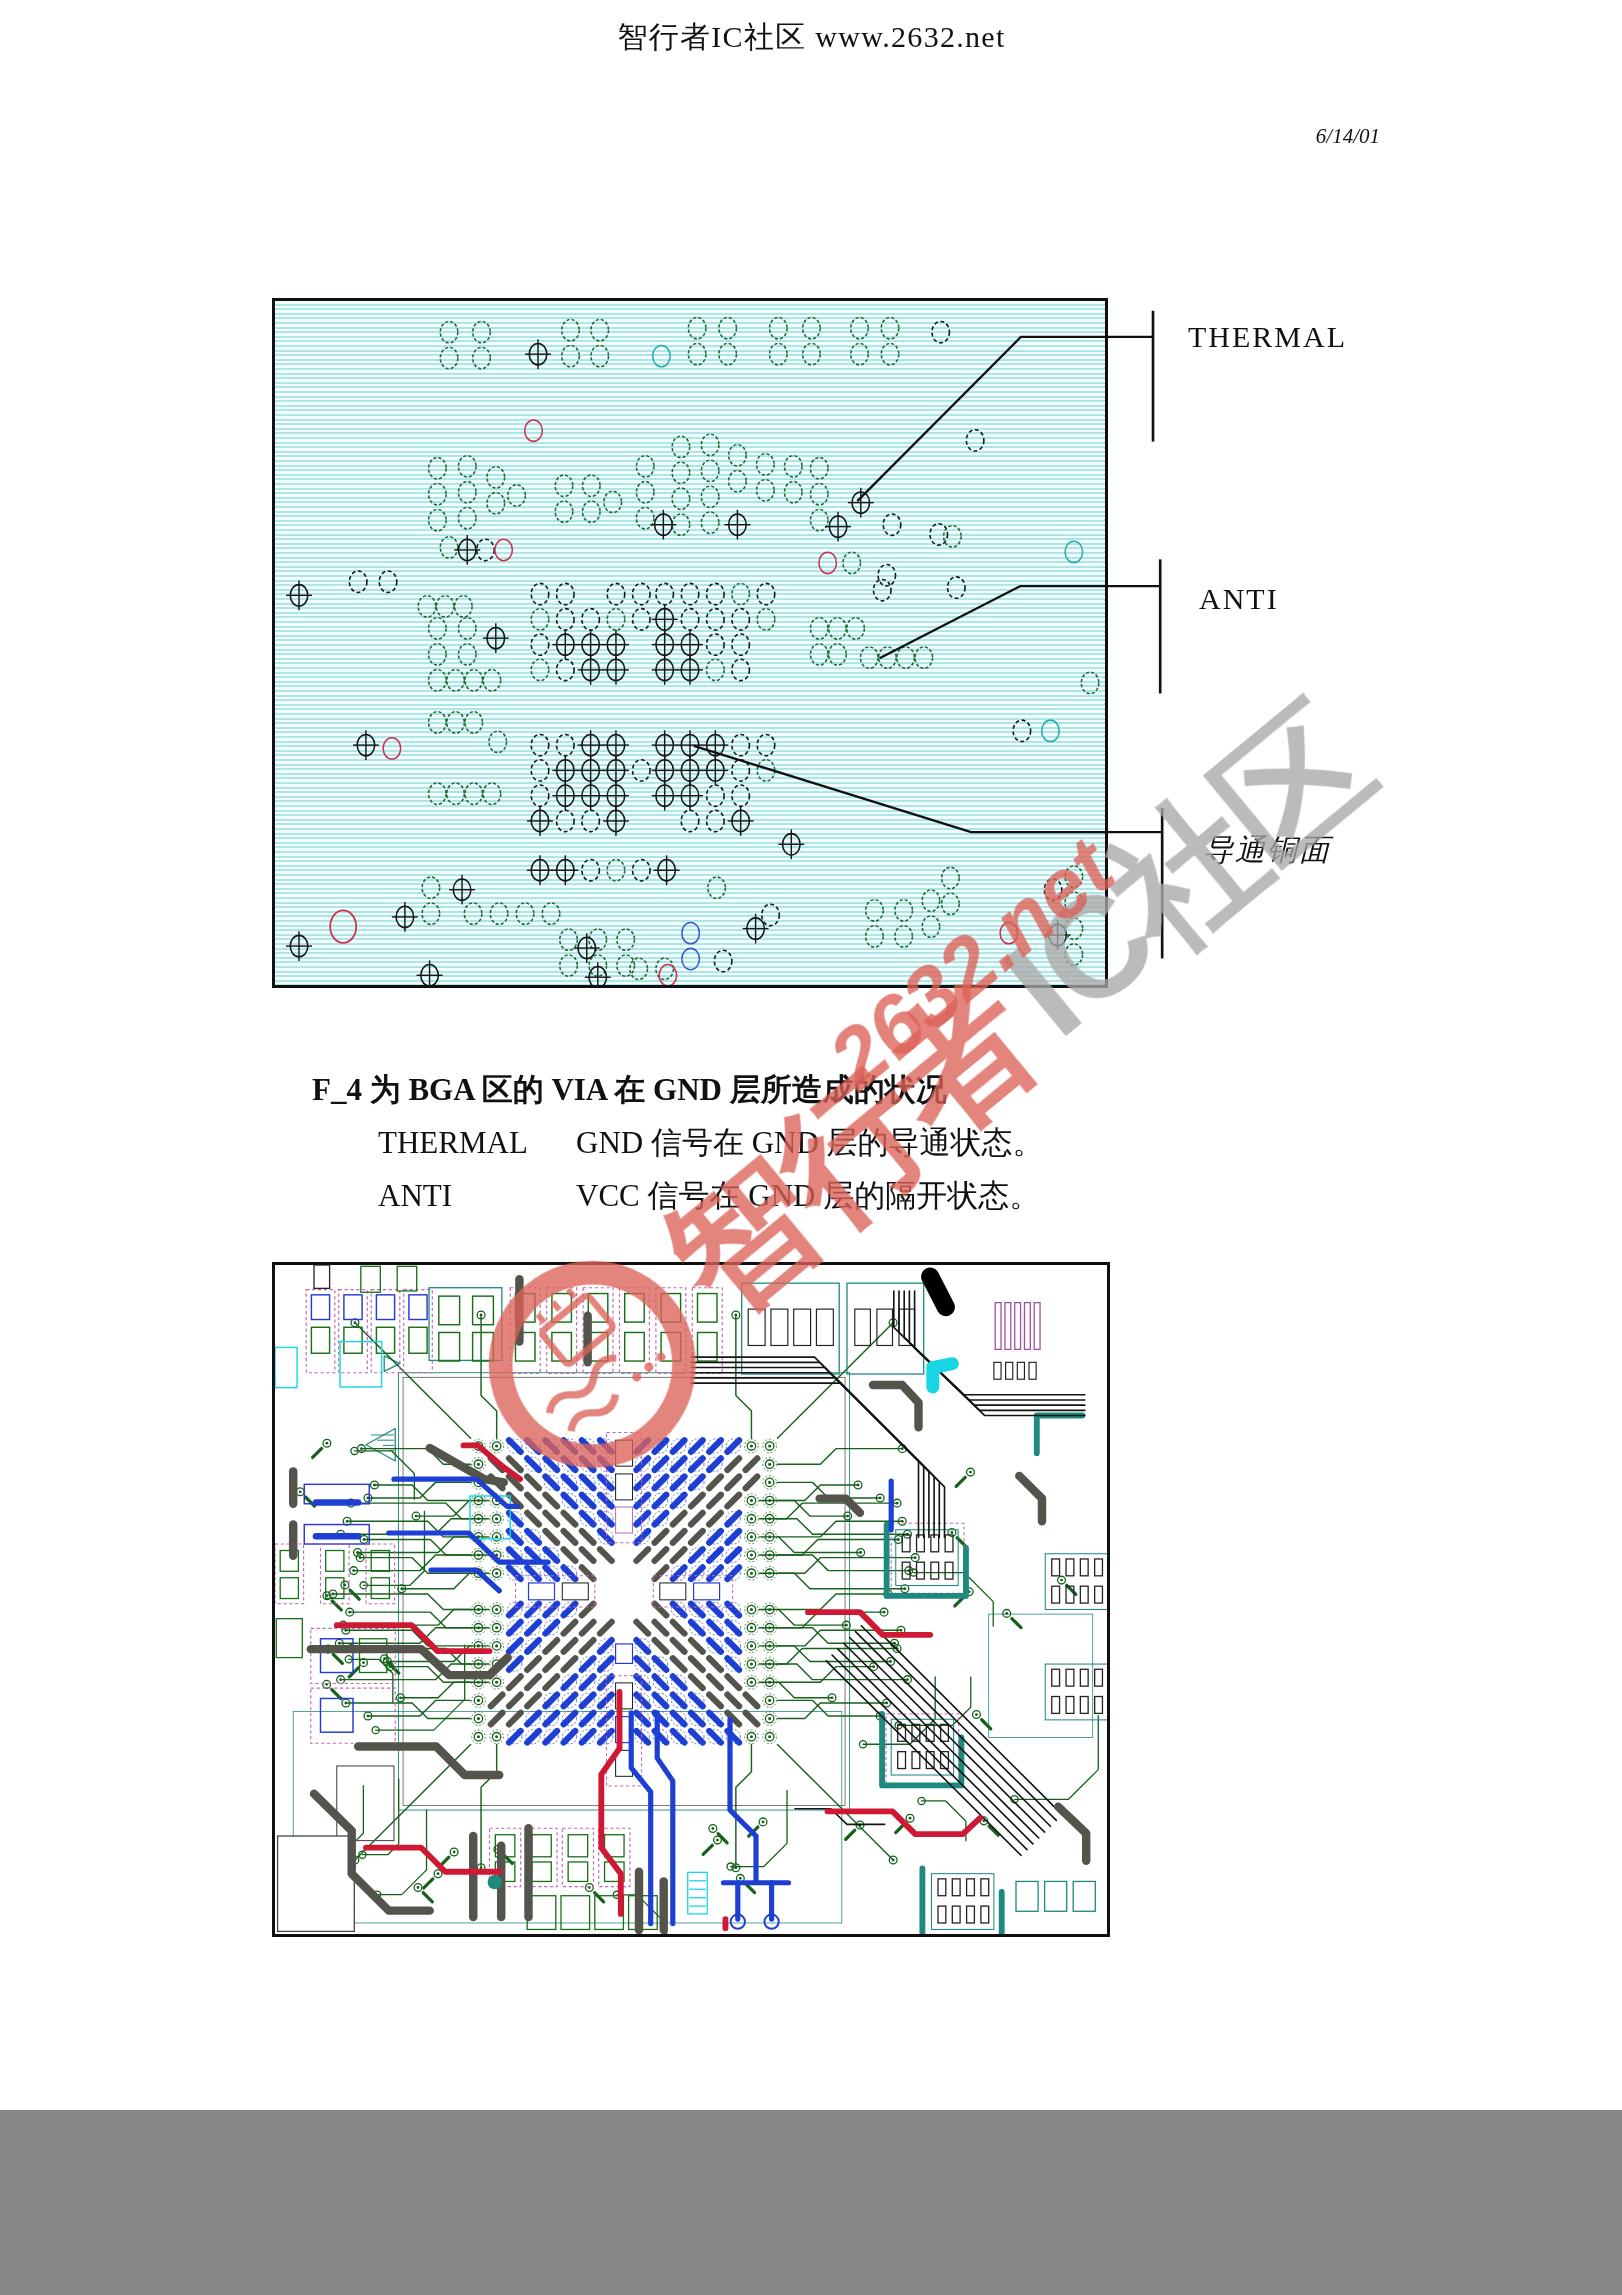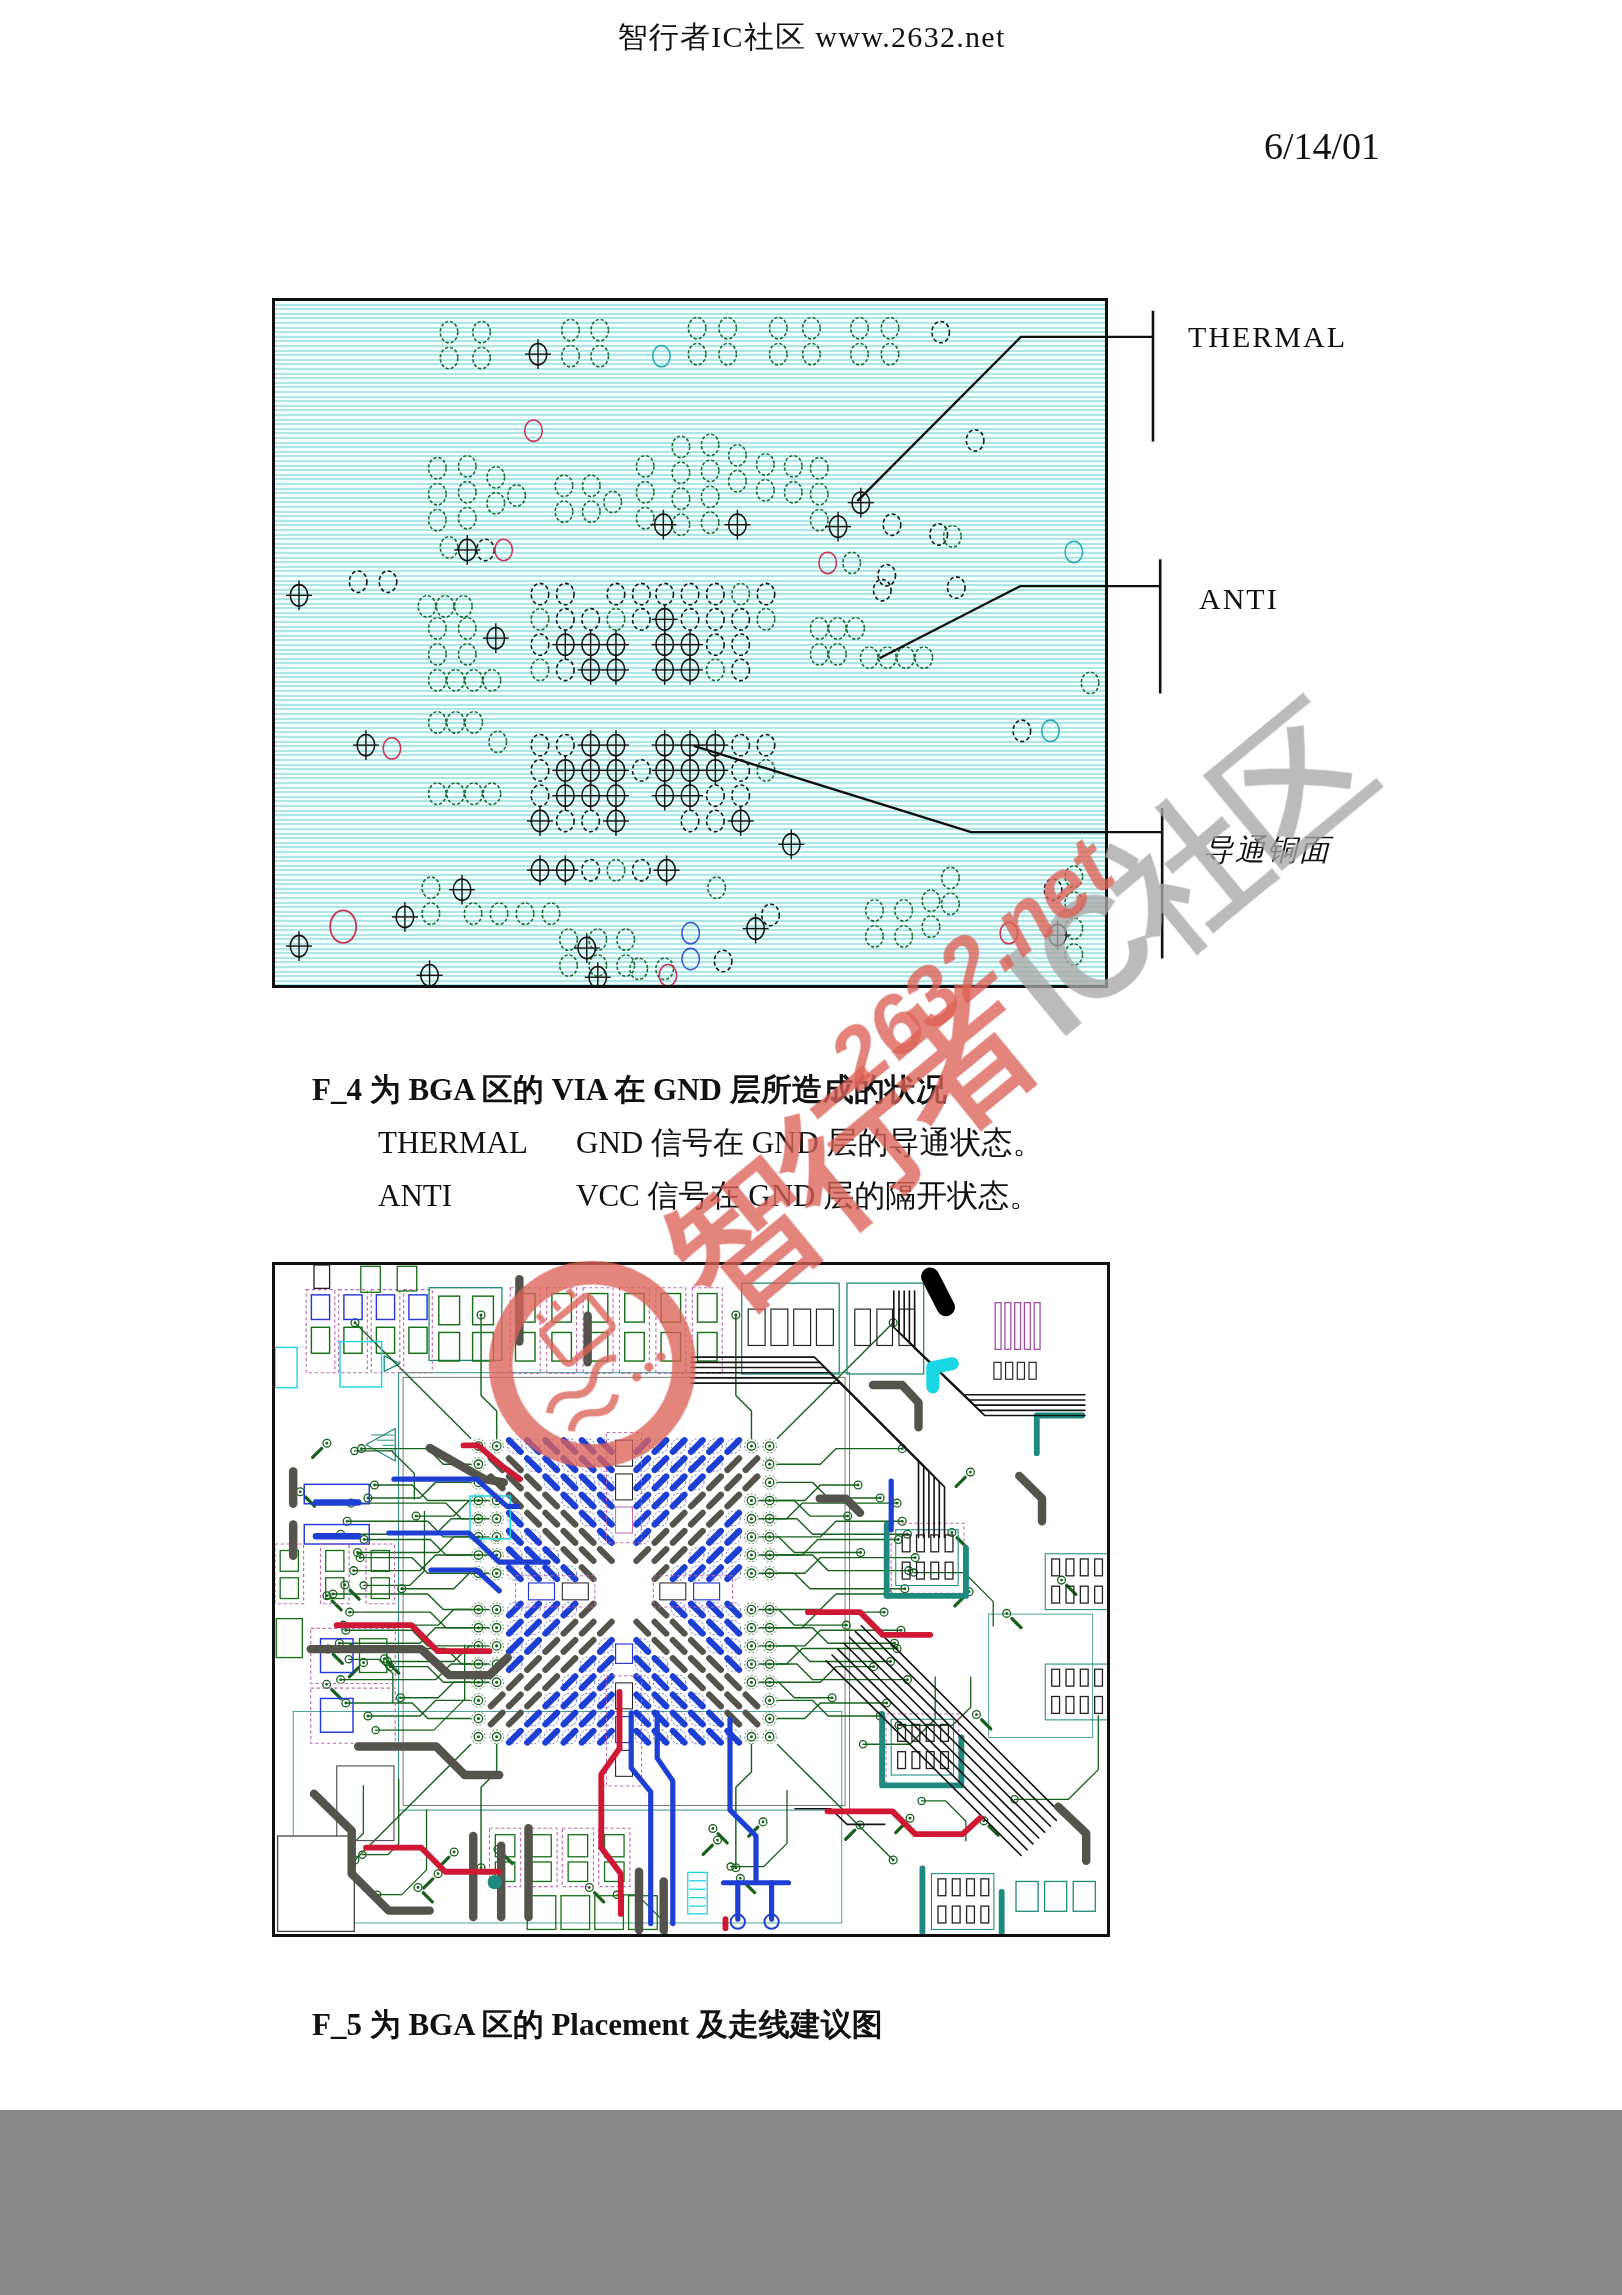--- a/index.html
+++ b/index.html
@@ -1,20 +1,20 @@
 <!DOCTYPE html>
 <html style="font-size:10.5px"><head>
 <meta charset="utf-8">
 <style>
   html,body{margin:0;padding:0;background:#888;}
   .page{position:relative;width:1623px;height:2110px;background:#ffffff;overflow:hidden;
         font-family:"Liberation Serif","DejaVu Serif",serif;color:#111;}
   .abs{position:absolute;}
   .hdr{top:17px;left:0;width:100%;text-align:center;font-size:30px;letter-spacing:1.3px;}
-  .date{top:124px;right:243px;font-size:38px;}
+  .date{top:124px;right:243px;font-size:21px;font-style:italic;}
   .fig{border:3.9px solid #101010;box-sizing:border-box;}
   .fig1{left:272px;top:298px;width:836px;height:690px;
         background:repeating-linear-gradient(to bottom,#f3fdfd 0px,#f3fdfd 2.6px,#ace6e6 2.6px,#ace6e6 4.6px);}
   .fig2{left:272px;top:1262px;width:838px;height:675px;background:#ffffff;}
   .fig svg{display:block;width:100%;height:100%;}
   .ann{left:0;top:0;width:1623px;height:2295px;pointer-events:none;}
   .lbl{font-size:30px;letter-spacing:2px;white-space:nowrap;}
   .bodyline{font-size:31px;white-space:nowrap;}
   .b{font-weight:bold;}
   .term{display:inline-block;width:198px;}
@@ -1394,21 +1394,20 @@
         <polyline points="764,952 764,1008" fill="none" stroke="#1d3fd4" stroke-width="8" stroke-linecap="round" stroke-linejoin="round"></polyline>
         <polyline points="948,333 948,408" fill="none" stroke="#1d3fd4" stroke-width="8" stroke-linecap="round" stroke-linejoin="round"></polyline>
         <circle cx="712" cy="1012" r="11" fill="none" stroke="#1d3fd4" stroke-width="3"></circle>
         <circle cx="764" cy="1012" r="11" fill="none" stroke="#1d3fd4" stroke-width="3"></circle>
         <polyline points="1008,18 1032,65" fill="none" stroke="#000" stroke-width="28" stroke-linecap="round" stroke-linejoin="round"></polyline>
         <polyline points="1012,188 1012,158 1042,152" fill="none" stroke="#19d6e4" stroke-width="20" stroke-linecap="round" stroke-linejoin="round"></polyline>
         <circle cx="338" cy="951" r="11" fill="#1e8a7e"></circle>
       </svg>
   </div>
 
-  <div class="abs bodyline b" style="left:312px;top:2004px;">F_5  为 BGA 区的 Placement 及走线建议图</div>
   <div class="abs pagenum">1</div>
 
   <div class="abs wm wmline wm1">
     <svg id="wmlogo" width="216" height="216" viewBox="-165 -165 330 330">
         <circle cx="0" cy="0" r="140" fill="none" stroke="#dc6157" stroke-width="36"></circle>
         <rect x="-30" y="-88" width="92" height="66" rx="8" fill="none" stroke="#dc6157" stroke-width="10"></rect>
         <line x1="-16" y1="-96" x2="-16" y2="-112" stroke="#dc6157" stroke-width="9"></line>
         <line x1="14" y1="-96" x2="14" y2="-112" stroke="#dc6157" stroke-width="9"></line>
         <line x1="44" y1="-96" x2="44" y2="-112" stroke="#dc6157" stroke-width="9"></line>
         <path d="M -98 16 q 22 -20 44 0 t 44 0 t 44 0" fill="none" stroke="#dc6157" stroke-width="11"></path>

